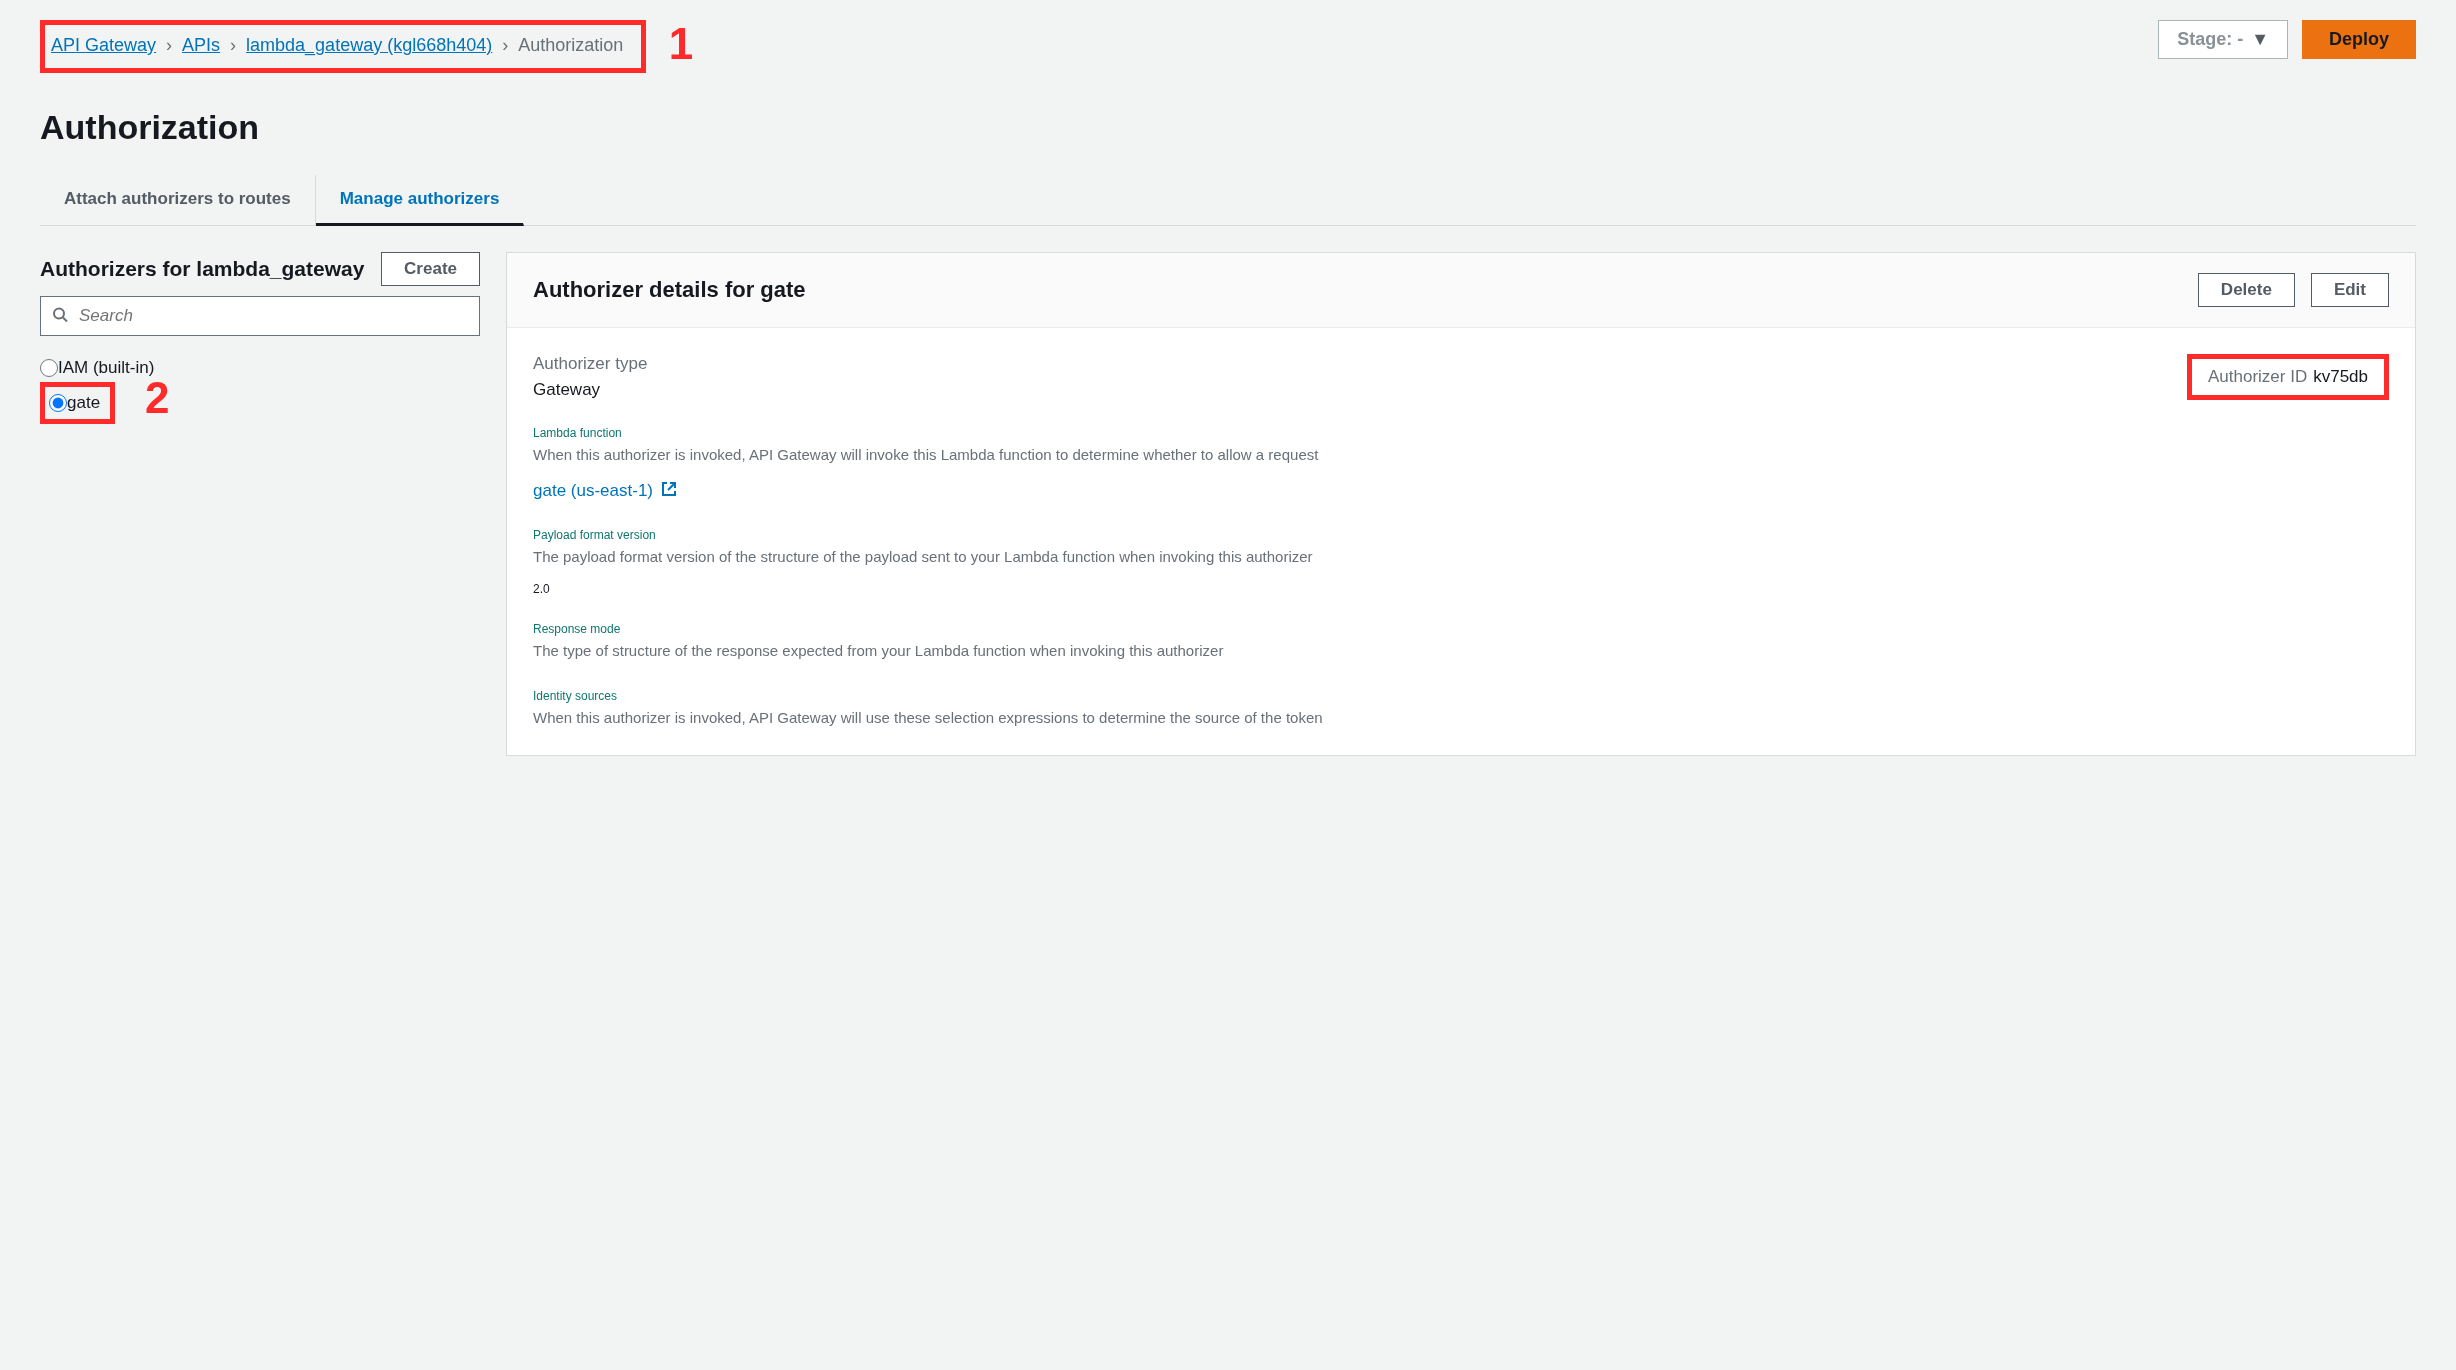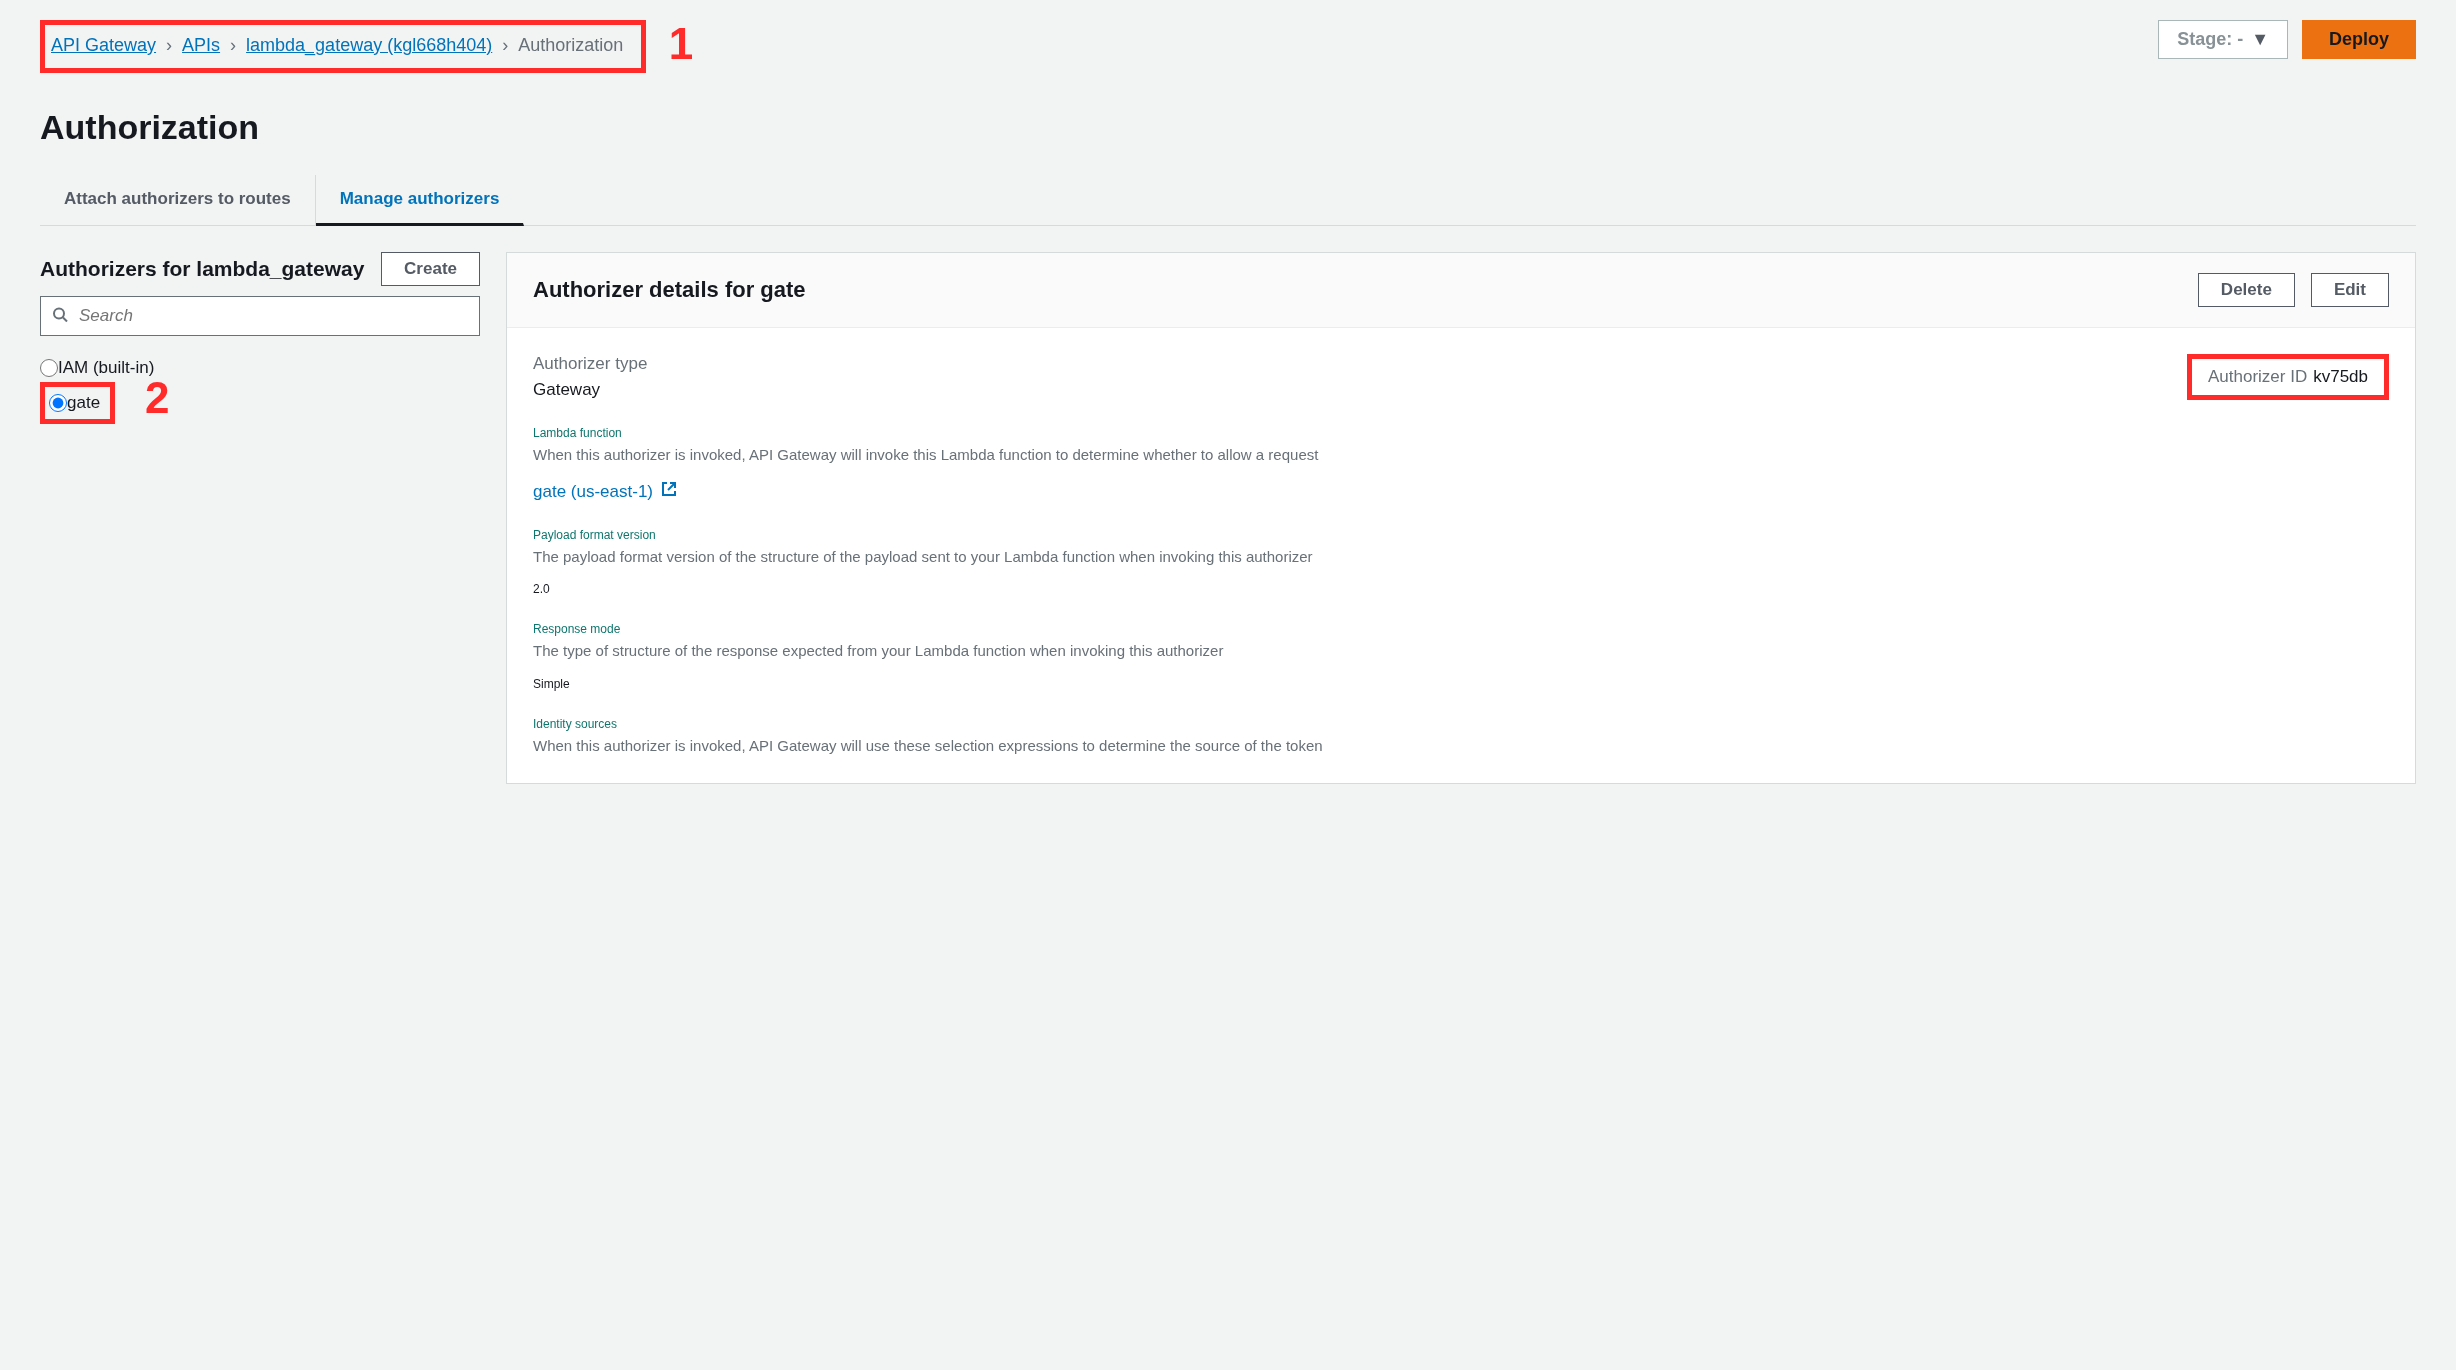--- a/index.html
+++ b/index.html
@@ -228,21 +228,21 @@
     }
     .sec-desc {
       color: #687078;
       font-size: 15px;
       line-height: 1.5;
     }
     .link {
       color: #0073bb;
       font-size: 17px;
       display: inline-flex;
-      align-items: flex-end;
+      align-items: center;
       gap: 8px;
       margin-top: 14px;
       cursor: pointer;
     }
     .sec-value {
       margin-top: 14px;
       font-size: 12px;
       color: #16191f;
     }
   </style>
@@ -345,21 +345,20 @@
 
           <div class="section">
             <div class="sec-title">Payload format version</div>
             <div class="sec-desc">The payload format version of the structure of the payload sent to your Lambda function when invoking this authorizer</div>
             <div class="sec-value">2.0</div>
           </div>
 
           <div class="section">
             <div class="sec-title">Response mode</div>
             <div class="sec-desc">The type of structure of the response expected from your Lambda function when invoking this authorizer</div>
-            <div class="sec-value">Simple</div>
           </div>
 
           <div class="section">
             <div class="sec-title">Identity sources</div>
             <div class="sec-desc">When this authorizer is invoked, API Gateway will use these selection expressions to determine the source of the token</div>
           </div>
         </div>
       </div>
     </div>
   </div>

